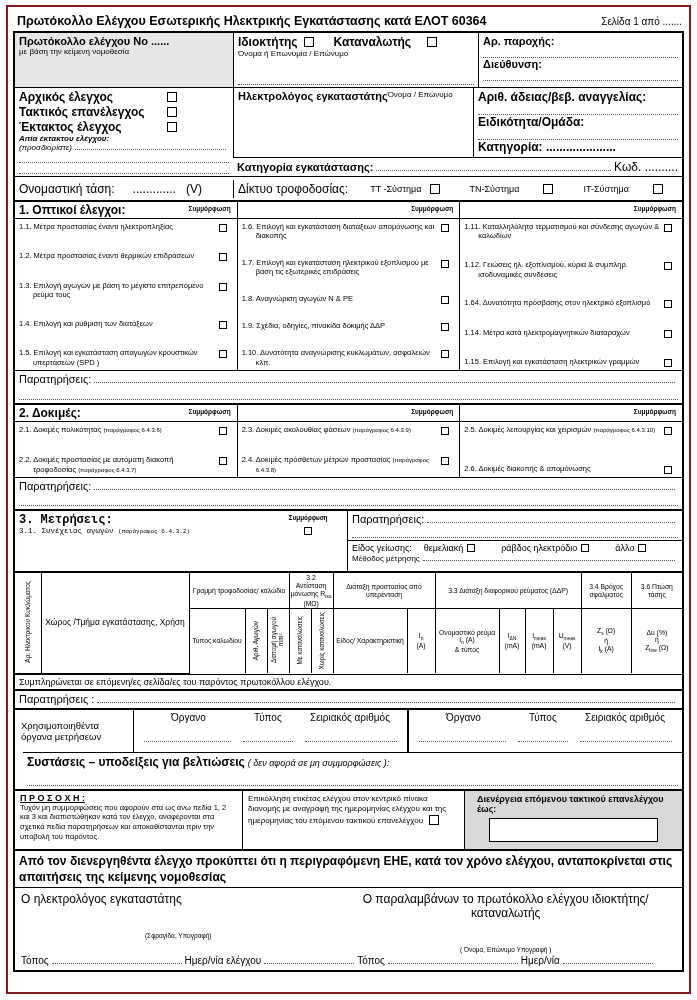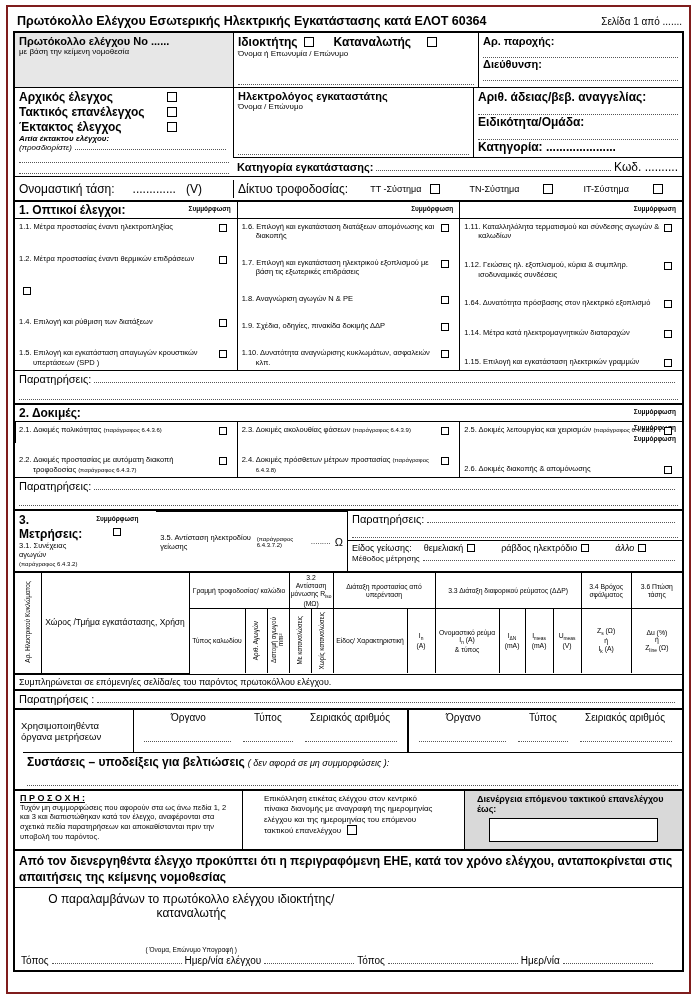--- a/index.html
+++ b/index.html
@@ -45,21 +45,21 @@
   .instr{display:flex;}
   .instr-label{width:118px;font-size:9.5px;display:flex;align-items:center;padding:2px 6px;box-sizing:border-box;}
   .instr-grp{flex:1;display:flex;flex-direction:column;padding:2px 4px;box-sizing:border-box;}
   .ihdr{display:flex;font-size:10px;}
   .ihdr span{text-align:center;}
   .ic1{width:38%;} .ic2{width:22%;} .ic3{width:40%;}
   .ilines{display:flex;margin-top:8px;}
   .ilines .dl{margin:0 6px;}
   .attn{display:flex;}
   .attn-l{width:227px;padding:2px 5px;box-sizing:border-box;}
-  .attn-m{width:222px;padding:3px 21px;box-sizing:border-box;font-size:8px;line-height:1.3;}
+  .attn-m{width:222px;padding:3px 5px;box-sizing:border-box;font-size:8px;line-height:1.3;}
   .attn-r{flex:1;background:#d9d9d9;padding:3px 12px;box-sizing:border-box;}
   .whitebox{background:#fff;border:1px solid #000;height:22px;margin:4px 12px 2px 12px;}
   .sig-top{display:flex;padding:4px 6px 0 6px;}
   .sig-l{width:48%;} .sig-r{width:52%;text-align:center;}
   .sig-hint{font-size:6.5px;margin-top:26px;text-align:center;}
   .sig-bottom{display:flex;align-items:baseline;font-size:10px;padding:2px 6px 4px 6px;}
   .nw{white-space:nowrap;}
 </style>
 </head>
 <body>
@@ -113,21 +113,21 @@
         <div class="b i f8">Αιτία έκτακτου ελέγχου:</div>
         <div class="obsline">
             <span class="i f8">(προσδιορίστε)</span>
             <span class="dlf"></span>
           </div>
         <div class="dl"></div>
         <div class="dl"></div>
       </div>
       <div style="flex:1;display:flex;flex-direction:column;">
         <div style="display:flex;flex:1;">
-          <div class="c vr" style="width:240px;display:flex;flex-direction:column;">
+          <div class="c vr" style="width:240px;display:flex;flex-direction:row;">
             <div class="b f11">Ηλεκτρολόγος εγκαταστάτης</div>
             <div class="f8">Όνομα / Επώνυμο</div>
             <div class="dl" style="margin-top:auto;"></div>
           </div>
           <div class="c vr" style="flex:1;">
             <div class="b f10">Αριθ. άδειας/βεβ. αναγγελίας:</div>
             <div class="dl"></div>
             <div class="b f10">Ειδικότητα/Ομάδα:</div>
             <div class="dl"></div>
             <div class="b f10">Κατηγορία: .....................</div>
@@ -175,20 +175,21 @@
       <div class="col">
         <div class="item">
             <span class="txt f7 hang">1.1. Μέτρα προστασίας έναντι ηλεκτροπληξίας</span>
             <span class="cb cbs"></span>
           </div>
         <div class="item">
             <span class="txt f7 hang">1.2. Μέτρα προστασίας έναντι θερμικών επιδράσεων</span>
             <span class="cb cbs"></span>
           </div>
         <div class="item">
+            <span class="txt f7 hang">1.3. Επιλογή αγωγών με βάση το μέγιστο επιτρεπόμενο ρεύμα τους</span>
             <span class="cb cbs"></span>
           </div>
         <div class="item">
             <span class="txt f7 hang">1.4. Επιλογή και ρύθμιση των διατάξεων</span>
             <span class="cb cbs"></span>
           </div>
         <div class="item">
             <span class="txt f7 hang">1.5. Επιλογή και εγκατάσταση απαγωγών κρουστικών υπερτάσεων (SPD )</span>
             <span class="cb cbs"></span>
           </div>
@@ -242,21 +243,21 @@
     <div class="row" style="display:block;">
       <div class="obs">
         <div class="obsline">
             <span class="f11">Παρατηρήσεις:</span>
             <span class="dlf"></span>
           </div>
         <div class="dl" style="margin-top:4px;"></div>
       </div>
     </div>
 
-    <div class="row bt2 shead" style="height:18px;flex-direction:column;">
+    <div class="row bt2 shead" style="height:18px;">
       <div class="hc">
         <span class="b f12">2. Δοκιμές:</span>
         <span class="comp">Συμμόρφωση</span>
       </div>
       <div class="hc vr">
           <span class="comp">Συμμόρφωση</span>
         </div>
       <div class="hc vr">
           <span class="comp">Συμμόρφωση</span>
         </div>
@@ -299,54 +300,48 @@
       <div class="obs">
         <div class="obsline">
             <span class="f11">Παρατηρήσεις:</span>
             <span class="dlf"></span>
           </div>
         <div class="dl" style="margin-top:3px;"></div>
       </div>
     </div>
 
     <div class="row bt2" style="height:62px;">
-      <div style="width:332px;display:flex;flex-direction:row;">
+      <div style="width:332px;display:flex;flex-direction:column;font-family:Liberation Mono, monospace;">
         <div class="c" style="flex:1;display:flex;">
           <div style="flex:1;">
             <div class="b f12">3. Μετρήσεις:</div>
             <div class="f7"><span>3.1. Συνέχειας αγωγών</span> <span class="f6">(παράγραφος 6.4.3.2)</span></div>
           </div>
           <div style="width:70px;text-align:center;">
             <div class="comp" style="margin:0;">Συμμόρφωση</div>
             <span class="cb cbs" style="margin-top:2px;"></span>
           </div>
-        </div>
-        <div class="c" style="border-top:1px solid #000;display:flex;align-items:center;">
-          <span class="f7">3.5. Αντίσταση ηλεκτροδίου γείωσης</span>
-          <span class="f6" style="margin-left:2px;">(παράγραφος 6.4.3.7.2)</span>
-          <span class="f8" style="margin-left:4px;">.........</span>
-          <span class="f11" style="margin-left:4px;">Ω</span>
         </div>
       </div>
       <div class="vr" style="flex:1;display:flex;flex-direction:column;">
         <div class="c">
           <div class="obsline">
               <span class="f11">Παρατηρήσεις:</span>
               <span class="dlf"></span>
             </div>
           <div class="dl" style="margin-top:2px;"></div>
         </div>
         <div class="c" style="border-top:1px solid #000;">
           <div style="display:flex;align-items:center;gap:4px;">
             <span class="f9">Είδος γείωσης:</span>
             <span class="f9" style="margin-left:8px;">θεμελιακή</span>
               <span class="cb cbs"></span>
             <span class="f9" style="margin-left:22px;">ράβδος ηλεκτρόδιο</span>
               <span class="cb cbs"></span>
-            <span class="f9" style="margin-left:22px;font-style:italic;">άλλο</span>
+            <span class="f9" style="margin-left:22px;">άλλο</span>
               <span class="cb cbs"></span>
           </div>
           <div class="obsline" style="margin-top:1px;">
               <span class="f8">Μέθοδος μέτρησης</span>
               <span class="dlf"></span>
             </div>
         </div>
       </div>
     </div>
 
@@ -464,20 +459,24 @@
         <div class="whitebox"></div>
       </div>
     </div>
 
     <div class="row bt2">
       <div class="c b f10" style="line-height:1.35;">Από τον διενεργηθέντα έλεγχο προκύπτει ότι η περιγραφόμενη ΕΗΕ, κατά τον χρόνο ελέγχου, ανταποκρίνεται στις απαιτήσεις της κείμενης νομοθεσίας</div>
     </div>
 
     <div class="row" style="display:block;">
       <div class="sig-top">
+        <div class="sig-l">
+          <div class="f10">Ο ηλεκτρολόγος εγκαταστάτης</div>
+          <div class="sig-hint">(Σφραγίδα, Υπογραφή)</div>
+        </div>
         <div class="sig-r">
           <div class="f10">Ο παραλαμβάνων το πρωτόκολλο ελέγχου ιδιοκτήτης/καταναλωτής</div>
           <div class="sig-hint">( Όνομα, Επώνυμο Υπογραφή )</div>
         </div>
       </div>
       <div class="sig-bottom">
         <span class="nw">Τόπος</span>
           <span class="dlf" style="max-width:130px;"></span>
         <span class="nw">Ημερ/νία ελέγχου</span>
           <span class="dlf" style="max-width:90px;"></span>

